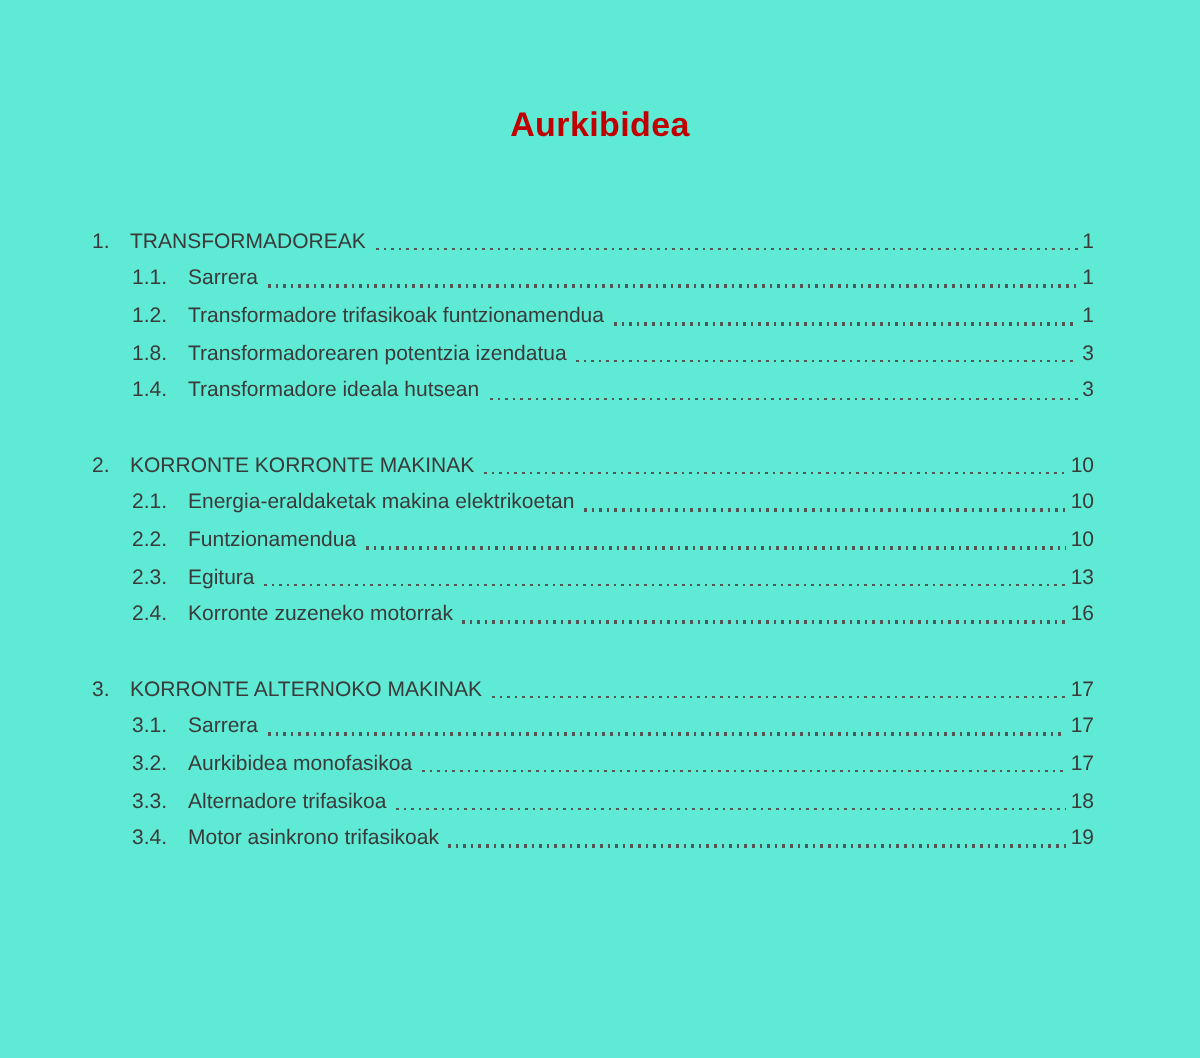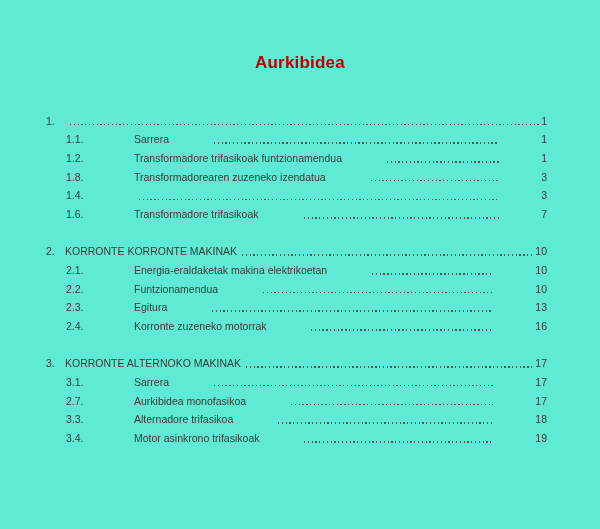--- a/index.html
+++ b/index.html
@@ -33,21 +33,21 @@
   .toc-section + .toc-section { margin-top: 18.5px; }
   .toc-row {
     display: flex;
     align-items: flex-end;
     height: 18.7px;
     font-size: 10.5px;
     line-height: 13px;
     cursor: default;
   }
   .heading-row .num { flex: 0 0 19px; }
-  .entry-row { padding-left: 20px; gap: 40px; }
+  .entry-row { padding-left: 20px; }
   .entry-row .num { flex: 0 0 28px; }
   .label { white-space: nowrap; }
   .leader {
     flex: 1 1 auto;
     height: 1.4px;
     margin: 0 2px 2.5px 5px;
     background-image: repeating-linear-gradient(
       to right,
       #555555 0, #555555 1.3px,
       transparent 1.3px, transparent 3.8px
@@ -57,58 +57,54 @@
 </style>
 </head>
 <body>
 
 <div class="page" style="background: #5eead4; color: rgb(58, 58, 58);">
   <h1 class="doc-title" style="color: rgb(192, 0, 0);">Aurkibidea</h1>
   <div class="toc" id="toc">
   <section class="toc-section">
     <div class="toc-row heading-row">
       <span class="num">1.</span>
+      <span class="label">TRANSFORMADOREAK</span>
       <span class="leader"></span>
       <span class="page-num">1</span>
     </div>
     <div class="entries">
   <div class="toc-row entry-row">
     <span class="num">1.1.</span>
     <span class="label">Sarrera</span>
     <span class="leader"></span>
     <span class="page-num">1</span>
   </div>
 
   <div class="toc-row entry-row">
     <span class="num">1.2.</span>
     <span class="label">Transformadore trifasikoak funtzionamendua</span>
     <span class="leader"></span>
     <span class="page-num">1</span>
   </div>
 
   <div class="toc-row entry-row">
     <span class="num">1.8.</span>
-    <span class="label">Transformadorearen zuzeneko izendatua</span>
+    <span class="label">Transformadorearen potentzia izendatua</span>
     <span class="leader"></span>
     <span class="page-num">3</span>
   </div>
 
   <div class="toc-row entry-row">
     <span class="num">1.4.</span>
+    <span class="label">Transformadore ideala hutsean</span>
     <span class="leader"></span>
     <span class="page-num">3</span>
   </div>
 
 
-  <div class="toc-row entry-row">
-    <span class="num">1.6.</span>
-    <span class="label">Transformadore trifasikoak</span>
-    <span class="leader"></span>
-    <span class="page-num">7</span>
-  </div>
 </div>
   </section>
 
   <section class="toc-section">
     <div class="toc-row heading-row">
       <span class="num">2.</span>
       <span class="label">KORRONTE KORRONTE MAKINAK</span>
       <span class="leader"></span>
       <span class="page-num">10</span>
     </div>
@@ -152,21 +148,21 @@
     </div>
     <div class="entries">
   <div class="toc-row entry-row">
     <span class="num">3.1.</span>
     <span class="label">Sarrera</span>
     <span class="leader"></span>
     <span class="page-num">17</span>
   </div>
 
   <div class="toc-row entry-row">
-    <span class="num">2.7.</span>
+    <span class="num">3.2.</span>
     <span class="label">Aurkibidea monofasikoa</span>
     <span class="leader"></span>
     <span class="page-num">17</span>
   </div>
 
   <div class="toc-row entry-row">
     <span class="num">3.3.</span>
     <span class="label">Alternadore trifasikoa</span>
     <span class="leader"></span>
     <span class="page-num">18</span>

